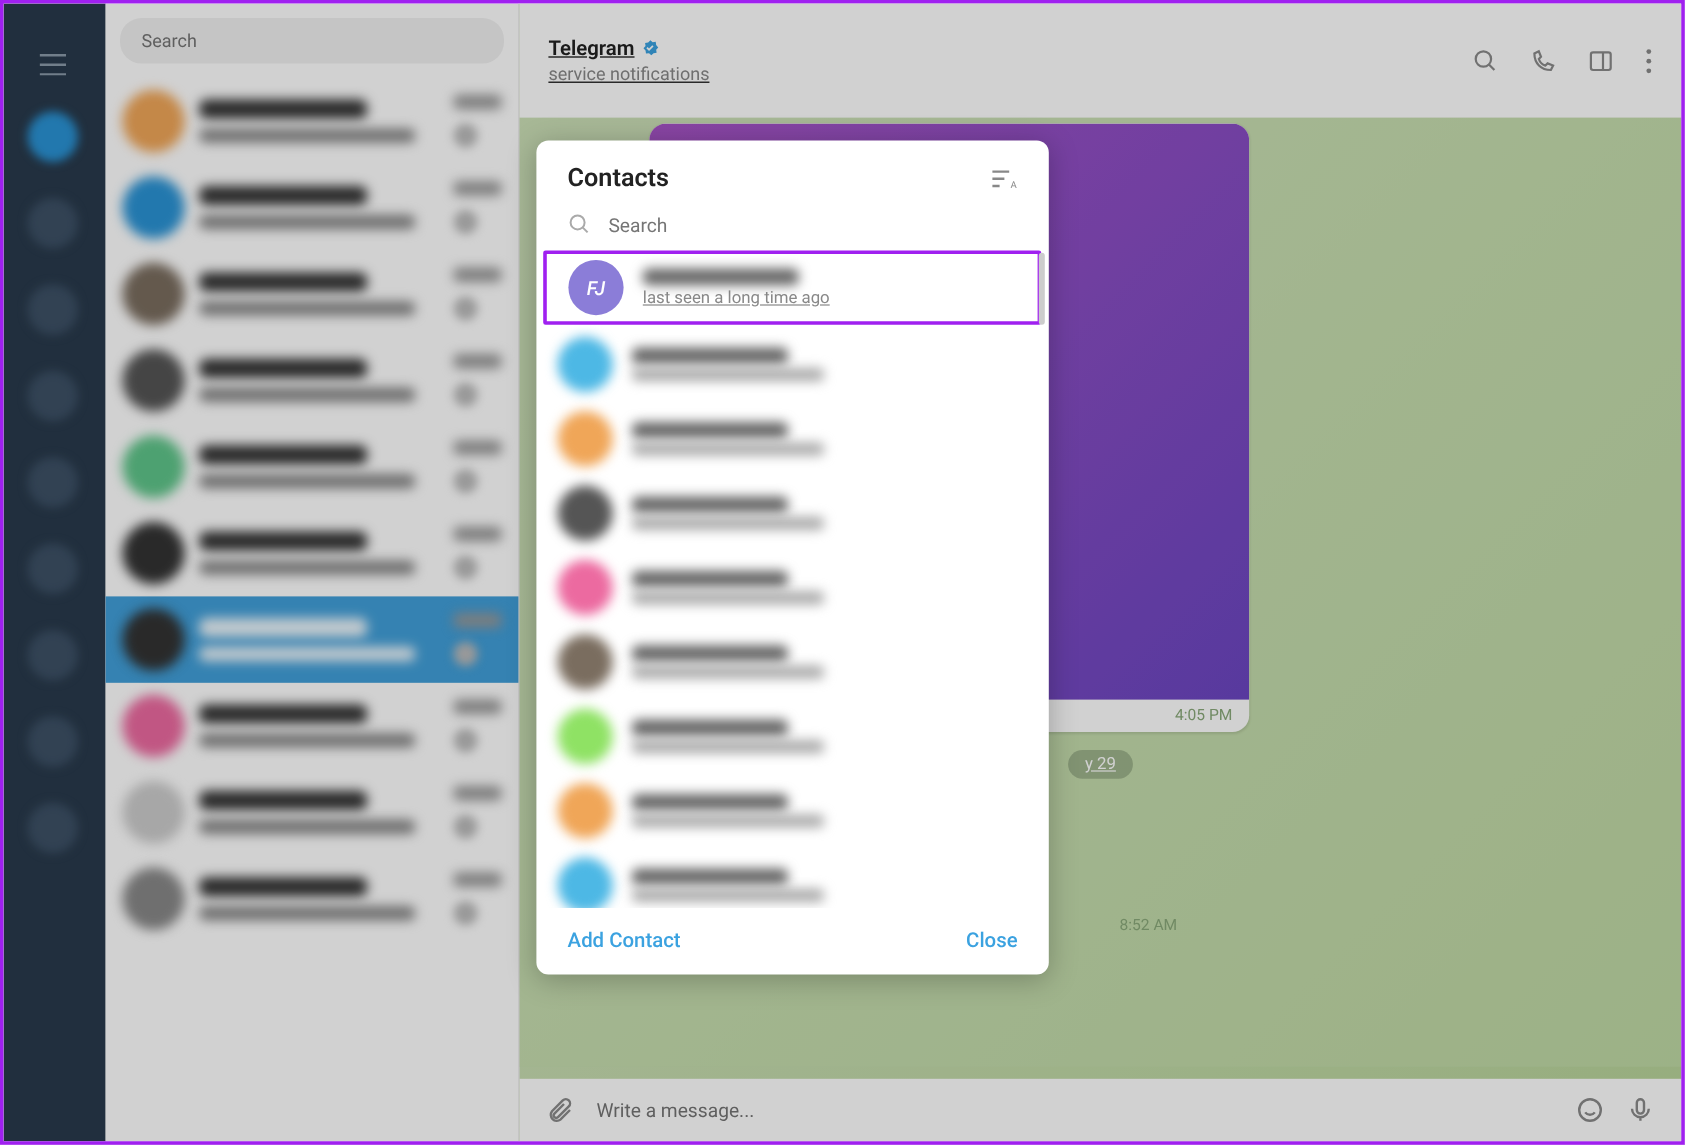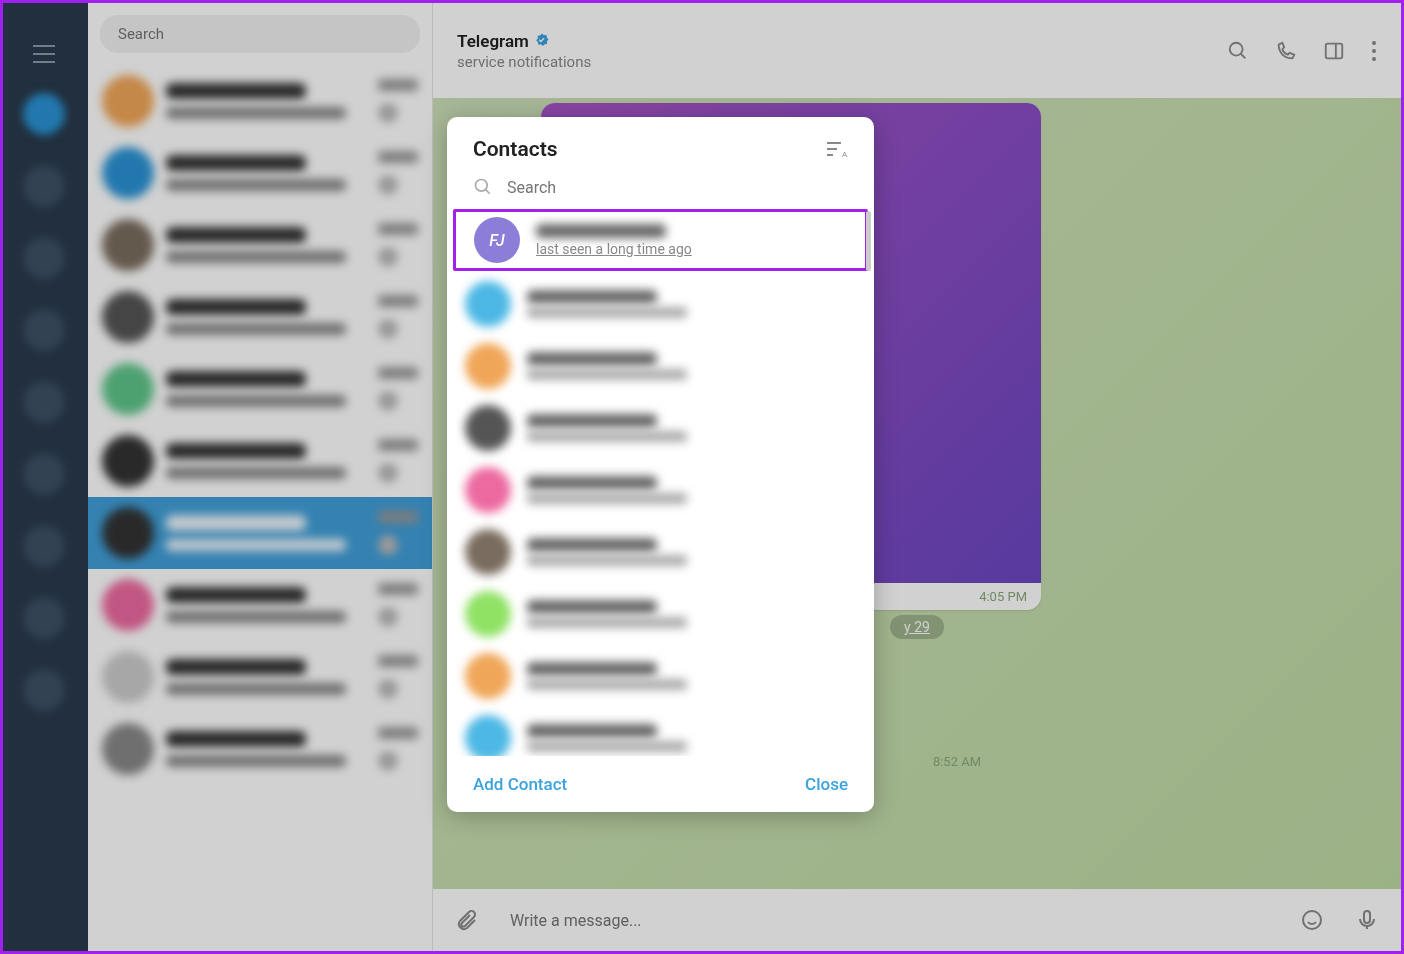--- a/index.html
+++ b/index.html
@@ -26,36 +26,36 @@
 .chat-meta { flex:1; margin-left:12px; }
 .chat-name-b { height:16px; width:140px; background:#333; border-radius:6px; filter:blur(5px); margin-bottom:8px; }
 .chat-sub-b { height:12px; width:180px; background:#888; border-radius:5px; filter:blur(5px); }
 .chat-time-b { height:12px; width:40px; background:#999; border-radius:4px; filter:blur(5px); margin-bottom:12px; }
 .chat-badge-b { height:20px; width:20px; background:#bbb; border-radius:10px; filter:blur(4px); }
 
 
 .main { flex:1; background:linear-gradient(135deg,#d5e5c5,#b8d49a); position:relative; display:flex; flex-direction:column; }
 .main .pattern { position:absolute; inset:95px 0 62px 0; background:#c5ddae; opacity:.5; }
 .header { height:95px; background:#fff; padding:16px 24px; display:flex; align-items:center; position:relative; z-index:2; }
-.header-info { flex:1; }
+.header-info { flex:1;text-decoration:underline; }
 .header-title { font-weight:600; font-size:17px; color:#222; display:flex; align-items:center; gap:4px; }
 .verified { color:#3ba2e0; }
 .header-sub { font-size:15px; color:#888; margin-top:2px; }
 .header-actions { display:flex; gap:26px; color:#8a8a8a; }
 .header-actions span { cursor:pointer; }
 
 .msg-area { flex:1; position:relative; padding:20px 24px; overflow:hidden; }
 .msg-card { position:absolute; right:360px; top:5px; width:500px; border-radius:14px; overflow:hidden; background:#fff; box-shadow:0 1px 2px rgba(0,0,0,.1); }
 .msg-card-top { background:linear-gradient(135deg,#a855c7,#6b46c1); height:480px; display:flex; align-items:center; justify-content:center; color:#fff; font-size:32px; font-weight:500; }
 .msg-card-foot { display:flex; justify-content:flex-end; padding:6px 14px; color:#8aa97a; font-size:13px; }
 .snippet { position:absolute; right:370px; top:12px; color:#5c6b4f; font-size:15px; }
 .date-pill { position:absolute; left:50%; transform:translateX(-50%); bottom:250px; background:rgba(100,120,90,.4); color:#fff; padding:4px 14px; border-radius:14px; font-size:14px;text-decoration:underline; }
 .link-time { position:absolute; bottom:120px; right:420px; color:#8aa97a; font-size:13px; }
 
-.composer { height:62px; background:#fff; display:flex; align-items:center; padding:0 22px; gap:31px; z-index:2; }
+.composer { height:52px; background:#fff; display:flex; align-items:center; padding:0 22px; gap:18px; z-index:2; }
 .attach, .emoji, .mic { color:#8a8a8a; cursor:pointer; }
 .compose-input { flex:1; border:none; font-size:16px; color:#888; background:transparent; }
 
 
 .dim { position:absolute; inset:0; background:rgba(0,0,0,.18); z-index:5; }
 
 
 .modal { position:absolute; left:444px; top:114px; width:427px; height:695px; background:#fff; border-radius:10px; box-shadow:0 4px 24px rgba(0,0,0,.25); z-index:10; display:flex; flex-direction:column; }
 .modal-head { padding:20px 26px 8px; display:flex; align-items:center;gap:28px; }
 .modal-title { font-size:21px; font-weight:600; color:#222; flex:1; }

